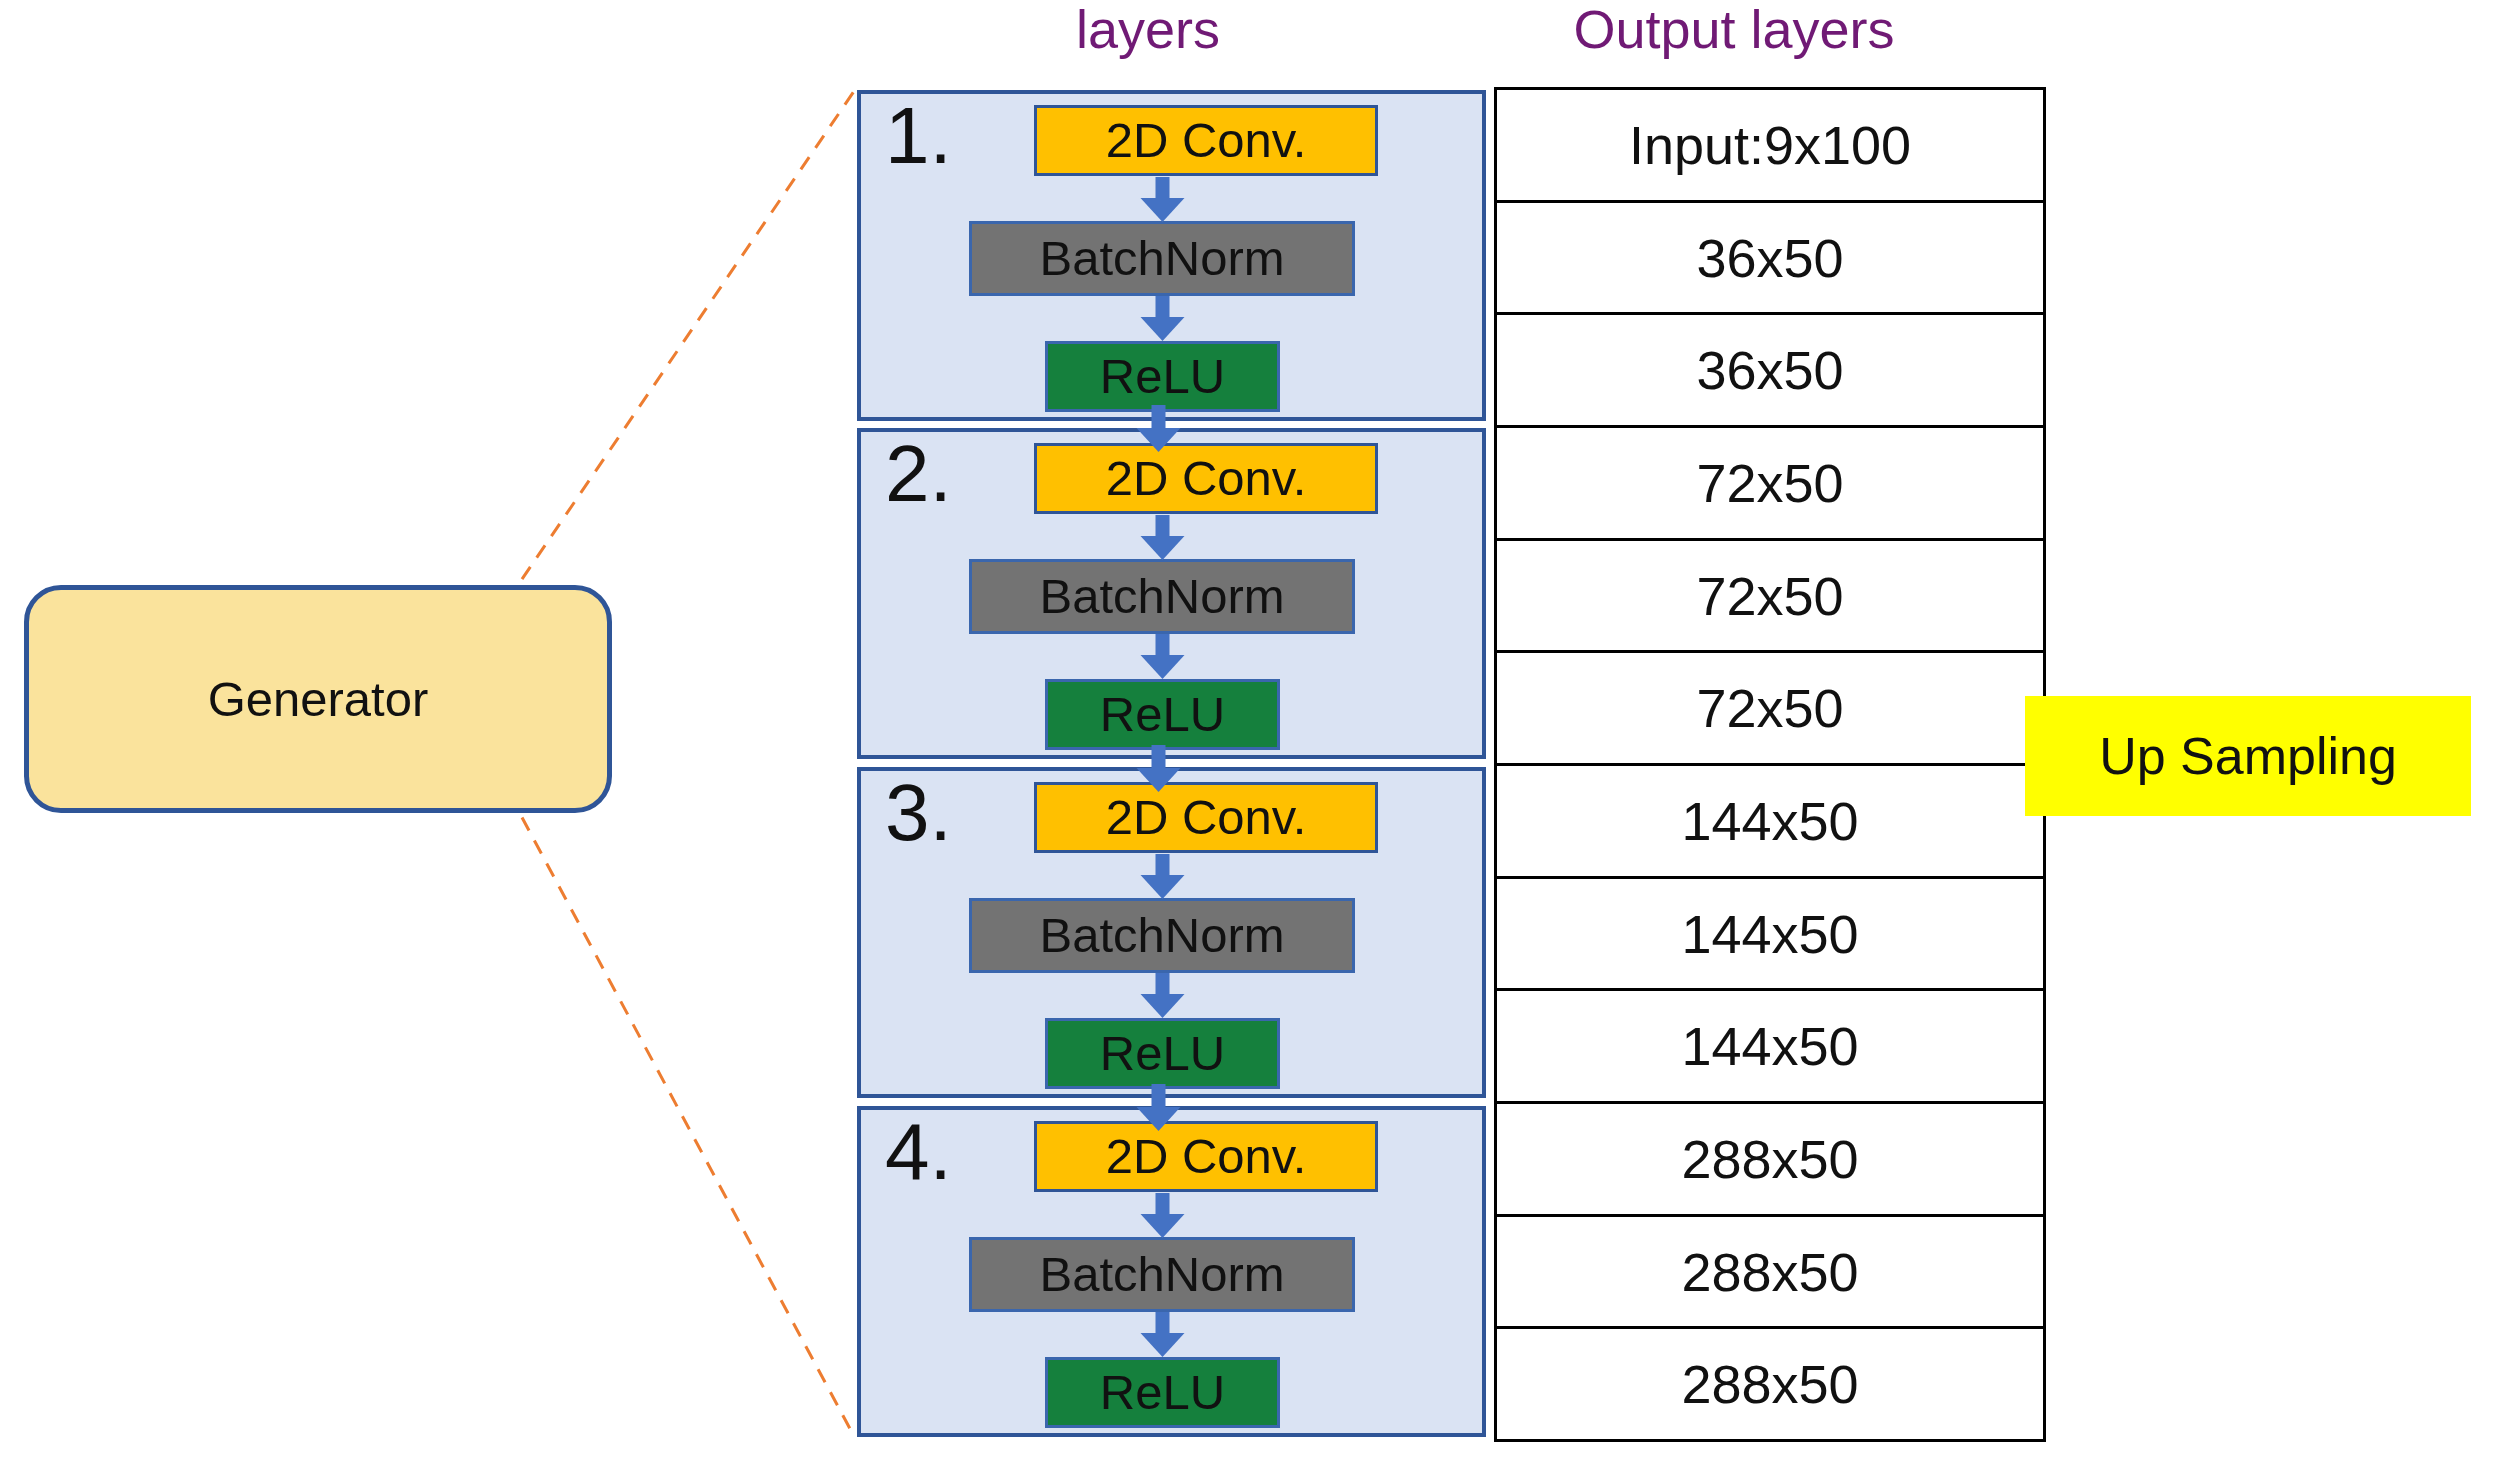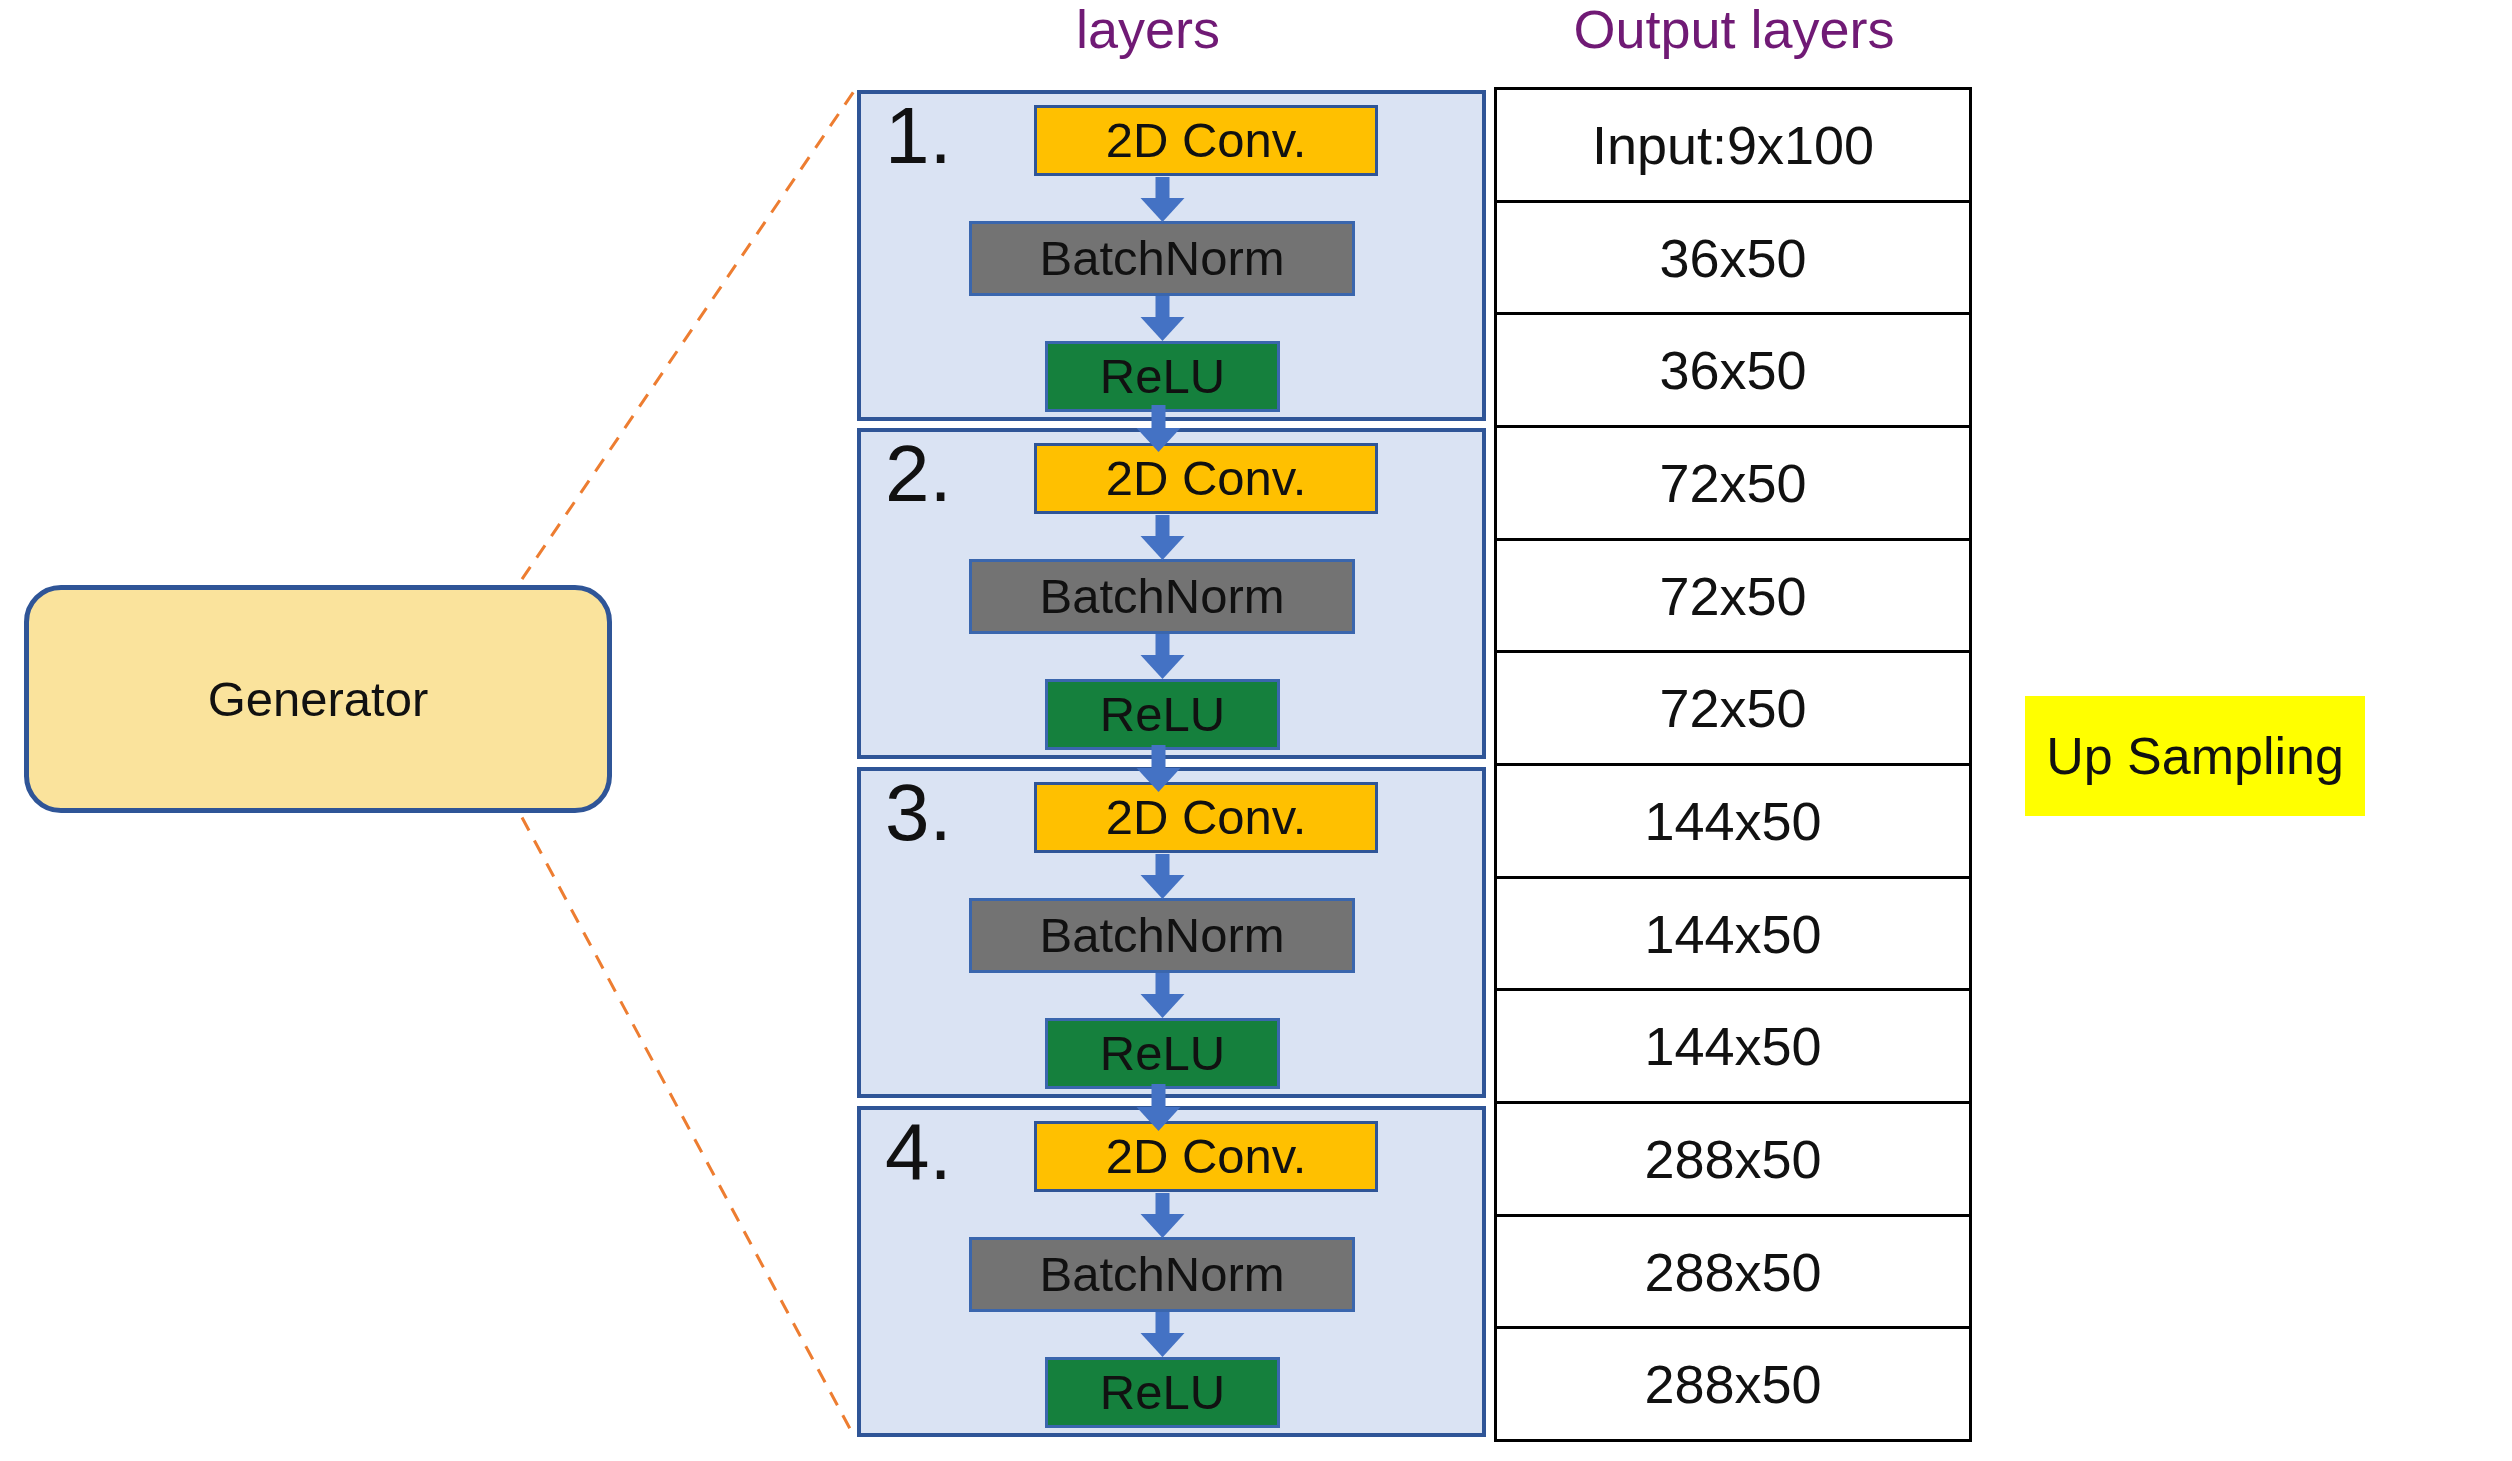--- a/index.html
+++ b/index.html
@@ -114,40 +114,40 @@
   .arrow.a2 { top: 202px; }
   .arrow.bridge { left: 1158px; }
   .arrow.bridge .stem { height: 22.6px; }
   .bridge.b1 { top: 405px; }
   .bridge.b2 { top: 745px; }
   .bridge.b3 { top: 1084px; }
 
   .shape-table {
     position: absolute;
     left: 1494px; top: 87px;
-    width: 478px; height: 1355px;
+    width: 552px; height: 1355px;
     box-sizing: border-box;
     border: 3.5px solid #000000;
     background: #ffffff;
     display: flex;
     flex-direction: column;
   }
   .shape-row {
     flex: 1;
     display: flex; align-items: center; justify-content: center;
     border-bottom: 3.5px solid #000000;
     font-size: 54px;
     white-space: nowrap;
   }
   .shape-row:last-child { border-bottom: none; }
 
   .upsampling {
     position: absolute;
     left: 2025px; top: 696px;
-    width: 340px; height: 120px;
+    width: 446px; height: 120px;
     background: #FFFF00;
     display: flex; align-items: center; justify-content: center;
     font-size: 52px;
     white-space: nowrap;
   }
 </style>
 </head>
 <body>
 
 <div class="stage">

